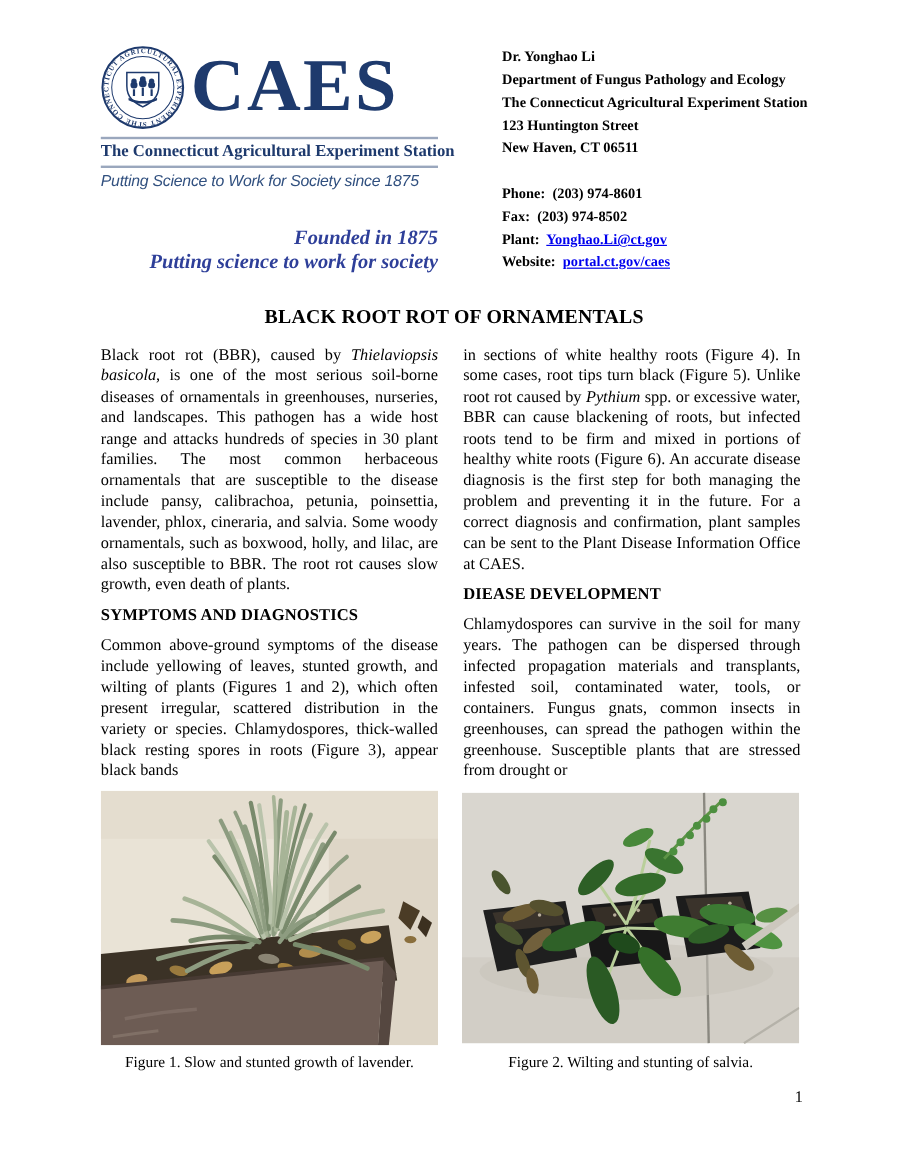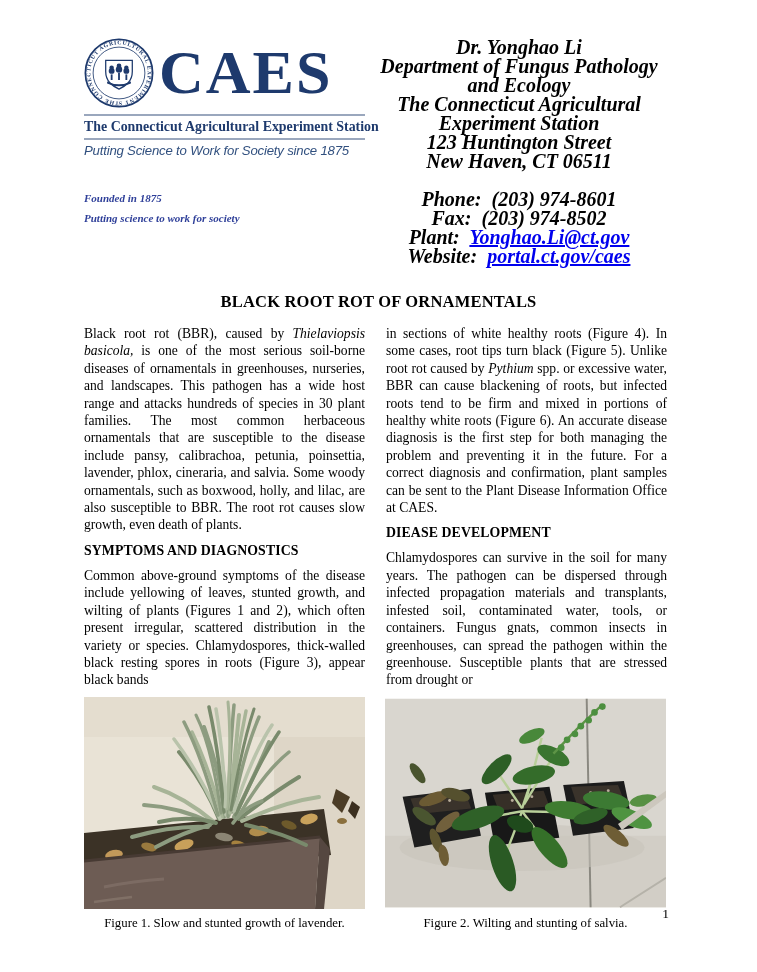--- a/index.html
+++ b/index.html
@@ -35,26 +35,26 @@
   .org-name{
     color:var(--navy);font-weight:bold;font-size:13.9px;
     white-space:nowrap;letter-spacing:0px;
   }
   .tagline{
     font-family:"Liberation Sans",sans-serif;font-style:italic;
     color:#31507f;font-size:13.2px;white-space:nowrap;letter-spacing:-0.2px;
     margin-top:1px;
   }
   .motto{
-    margin-top:30px;text-align:left;color:var(--motto);
-    font-weight:bold;font-style:italic;font-size:11px;line-height:20px;
+    margin-top:30px;text-align:right;color:var(--motto);
+    font-weight:bold;font-style:italic;font-size:17px;line-height:20px;
   }
   .contact{
-    text-align:center;font-weight:bold;font-style:italic;
-    font-size:20px;line-height:19px;color:#000;
+    text-align:left;font-weight:bold;
+    font-size:12px;line-height:19px;color:#000;
   }
   .contact .gap{height:19px;}
   .contact a{color:var(--link);text-decoration:underline;cursor:pointer;}
   
   .doc-title{
     text-align:center;font-size:16.5px;font-weight:bold;
     margin:26px 0 0 0;letter-spacing:0.2px;
   }
   
   .columns{display:flex;gap:21px;margin-top:13px;}

